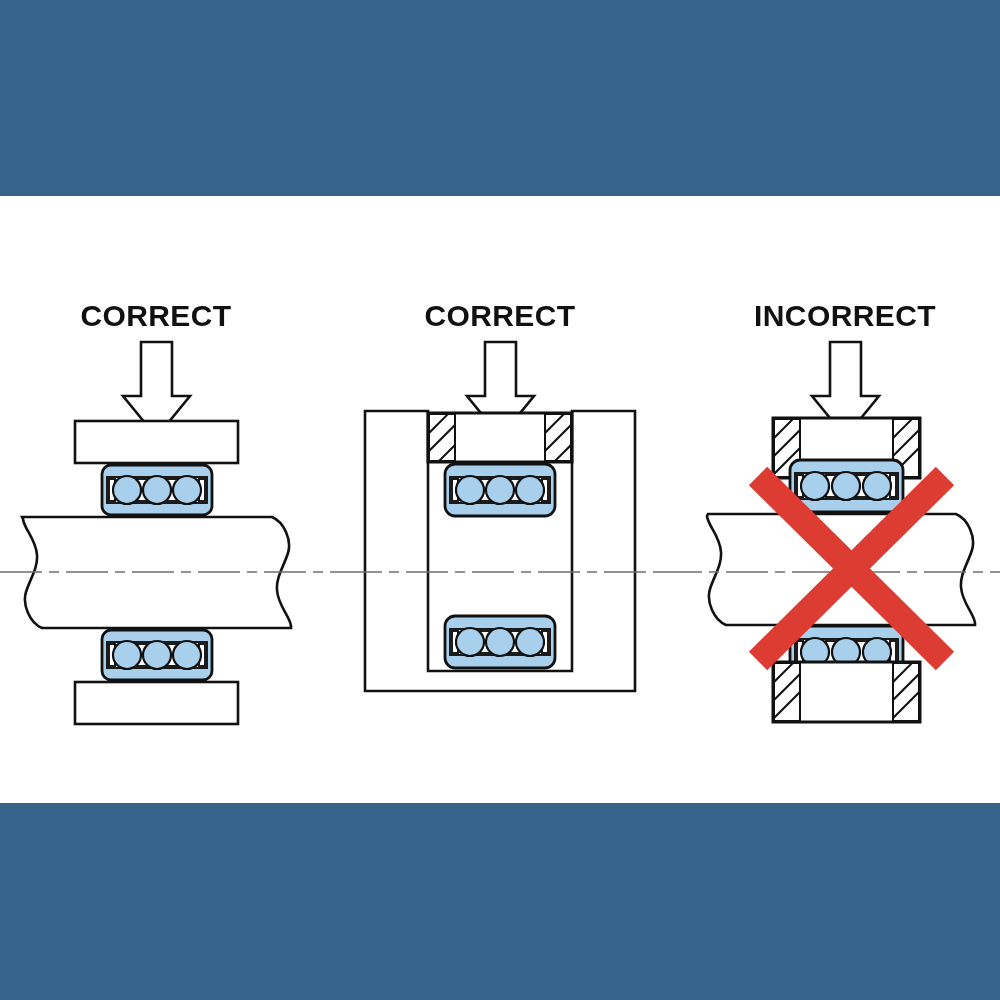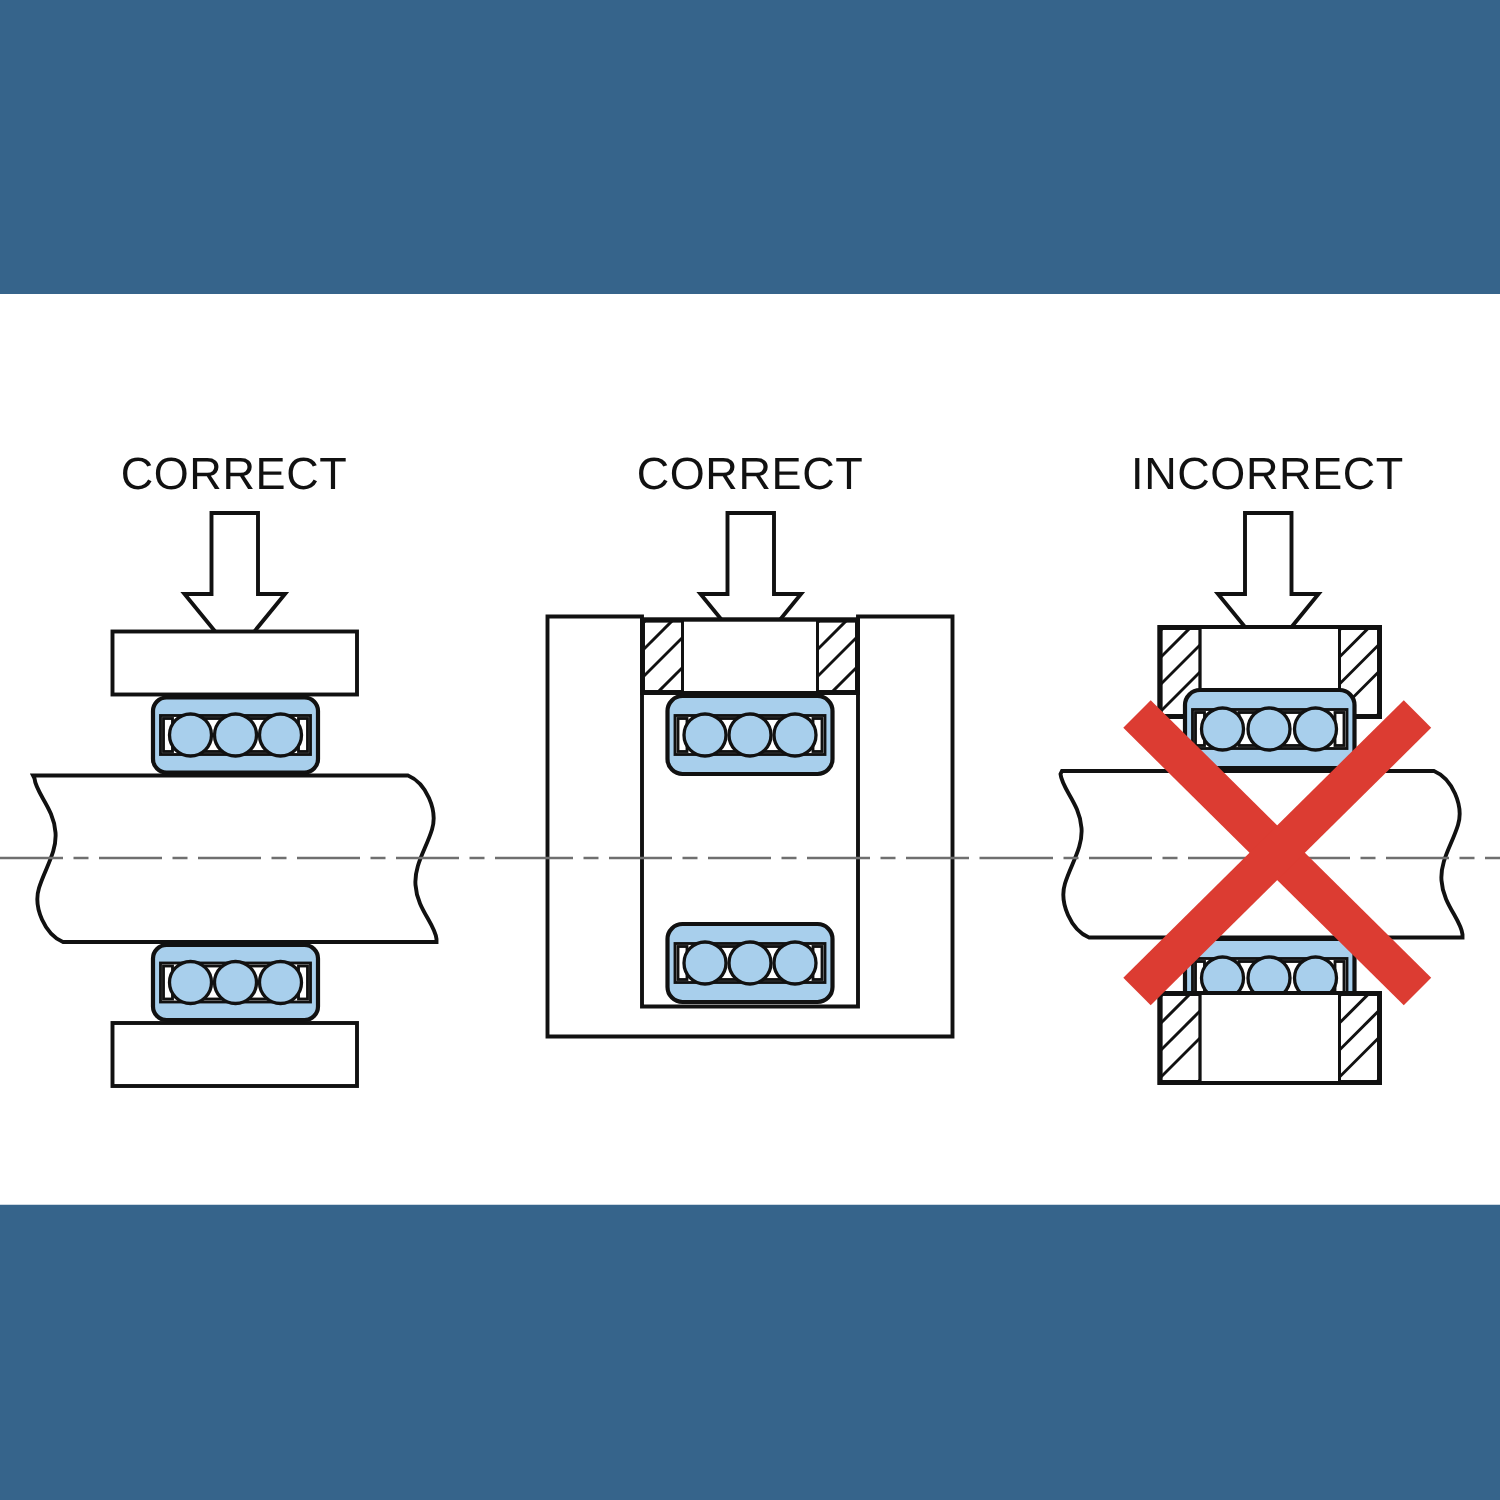--- a/index.html
+++ b/index.html
@@ -28,20 +28,21 @@
   #band-top   { top: 0;    height: 196px; }
   #band-bottom{ top: 803px; height: 197px; }
 
   #figure-area {
     position: absolute;
     left: 0;
     top: 196px;
     width: 1000px;
     height: 607px;
     background: #ffffff;
+    font-weight: bold;
   }
   svg.panel {
     position: absolute;
     top: 0;
     display: block;
   }
   .panel-label {
     font-family: "Liberation Sans", sans-serif;
     font-size: 30px;
     fill: #111111;

